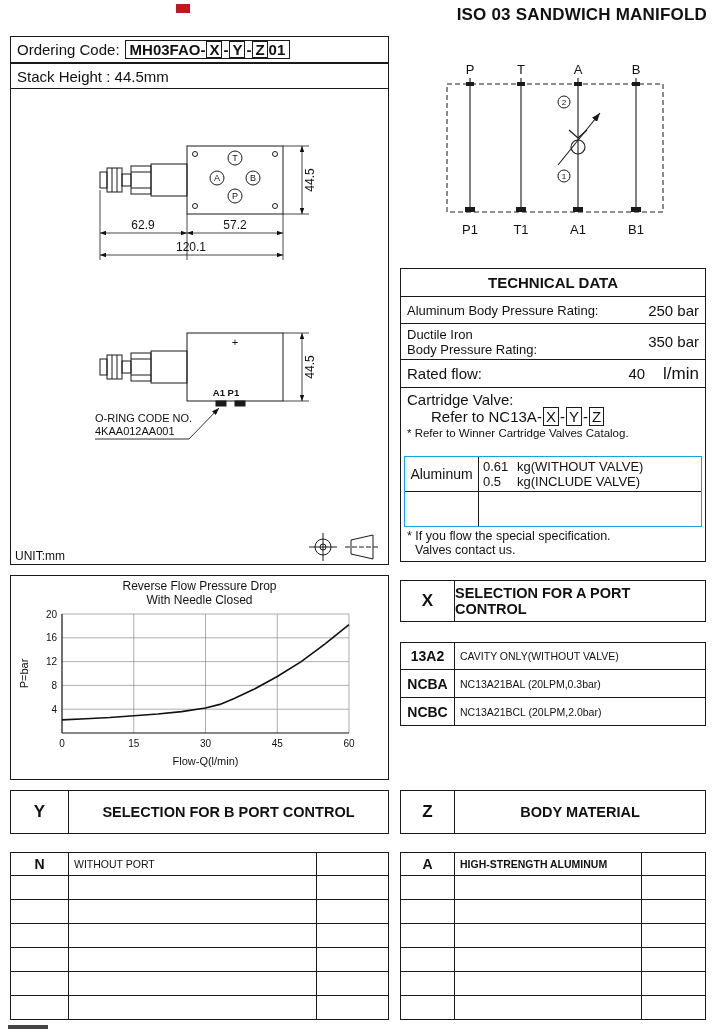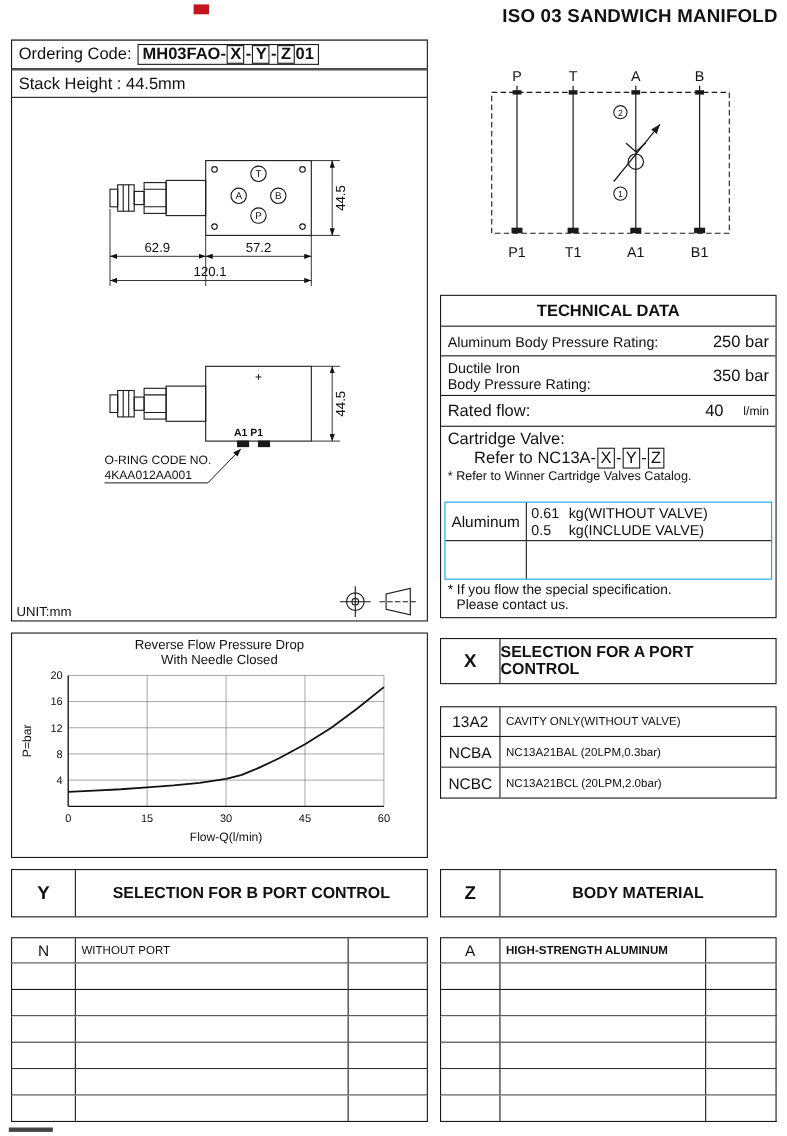--- a/index.html
+++ b/index.html
@@ -61,21 +61,21 @@
   .chart-title { left:10px; top:580px; width:379px; text-align:center; font-size:12px; line-height:1.15; }
   .chart-svg { left:14px; top:608px; width:370px; height:168px; }
   .chart-svg text { font-family:"Liberation Sans", sans-serif; }
 
   .sel-header { display:flex; border:1.5px solid #1a1a1a; background:#fff; }
   .sel-code { display:flex; align-items:center; justify-content:center; font-weight:bold; font-size:17px;
     border-right:1.5px solid #1a1a1a; }
   .sel-title { flex:1; display:flex; align-items:center; justify-content:center; font-weight:bold; font-size:14.5px; }
   .trow { display:flex; border:1px solid #1a1a1a; border-top:none; background:#fff; }
   .trow.first { border-top:1px solid #1a1a1a; }
-  .tcode { border-right:1px solid #1a1a1a; font-weight:normal; font-size:14px; display:flex; align-items:center; justify-content:center; }
+  .tcode { border-right:1px solid #1a1a1a; font-weight:bold; font-size:14px; display:flex; align-items:center; justify-content:center; }
   .tdesc { flex:1; font-size:10.5px; display:flex; align-items:center; padding-left:5px; }
   .tdesc.bold { font-weight:bold; }
   .ttail { width:72px; border-left:1px solid #1a1a1a; }
 </style>
 </head>
 <body>
 
 <div class="page">
 
   <div class="abs logo-mark"></div>
@@ -250,21 +250,21 @@
     <div class="tech-row tech-r2">
       <span>
         <span style="display:block">Ductile Iron</span>
         <span style="display:block">Body Pressure Rating:</span>
       </span>
       <span class="tech-val">350 bar</span>
     </div>
     <div class="tech-row tech-r3">
       <span>Rated flow:</span>
       <span class="tech-val" style="margin-right:18px">40</span>
-      <span style="font-size:11px">l/min</span>
+      <span style="font-size:17px">l/min</span>
     </div>
     <div class="tech-row tech-cart">
       <div>Cartridge Valve:</div>
       <div class="cart-ref"><span>Refer to NC13A-</span><span class="cbox">X</span><span>-</span><span class="cbox">Y</span><span>-</span><span class="cbox">Z</span></div>
       <div class="cart-note">* Refer to Winner Cartridge Valves Catalog.</div>
     </div>
     <div class="wtable">
       <div class="wrow">
         <div class="wmat">Aluminum</div>
         <div class="wvals">
@@ -278,21 +278,21 @@
           </div>
         </div>
       </div>
       <div class="wrow wempty">
         <div class="wmat"></div>
         <div class="wvals"></div>
       </div>
     </div>
     <div class="tech-foot">
       <div>* If you flow the special specification.</div>
-      <div class="l2">Please contact us.</div>
+      <div class="l2">Valves contact us.</div>
     </div>
   </div>
 
   <div class="abs panel chart-panel"></div>
   <div class="abs chart-title">
     <div>Reverse Flow Pressure Drop</div>
     <div>With Needle Closed</div>
   </div>
   <svg id="chart-svg" class="abs chart-svg" viewBox="0 0 370 168">
       <text x="48" y="139" text-anchor="middle" font-size="10" fill="#111">0</text>

